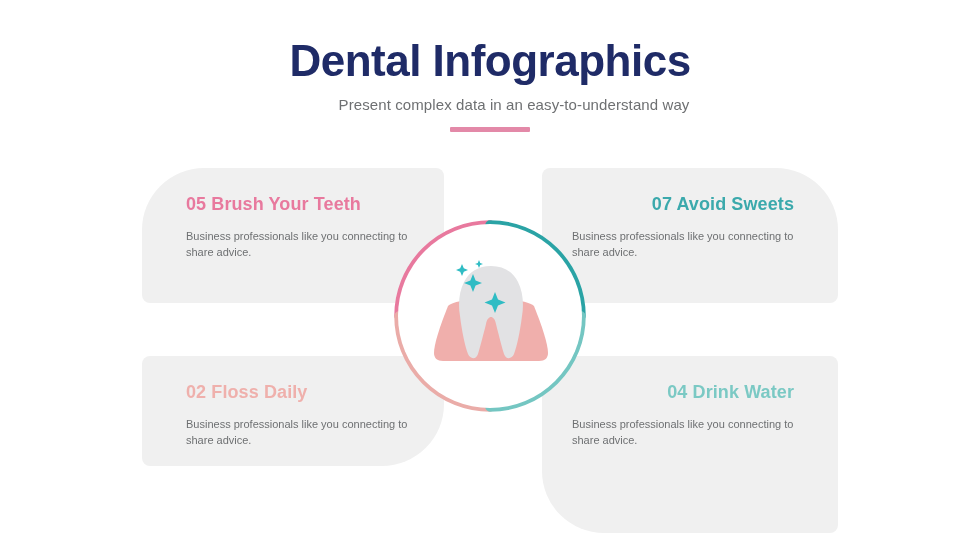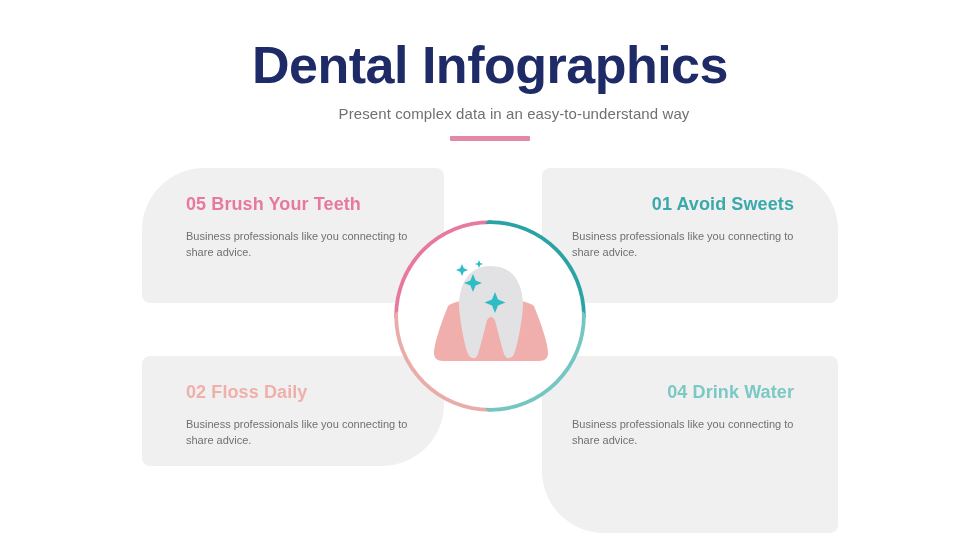--- a/index.html
+++ b/index.html
@@ -22,21 +22,21 @@
 
   
   .header {
     position: absolute;
     top: 38px;
     left: 0;
     width: 980px;
     text-align: center;
   }
   .title {
-    font-size: 52px;
+    font-size: 44px;
     font-weight: bold;
     letter-spacing: -0.5px;
     color: #1F2B67;
     line-height: 1.05;
     margin: 0;
   }
   .subtitle {
     font-size: 15px;
     color: #6E7072;
     margin: 12px 0 0 0;
@@ -151,21 +151,21 @@
     <p class="card-heading" style="color: rgb(232, 121, 158);">05 Brush Your Teeth</p>
     <p class="card-body">Business professionals like you connecting to share advice.</p>
   </div>
 
   <div class="card card-2" style="background: rgb(240, 240, 240);">
     <p class="card-heading" style="color: rgb(239, 176, 172);">02 Floss Daily</p>
     <p class="card-body">Business professionals like you connecting to share advice.</p>
   </div>
 
   <div class="card card-3" style="background: rgb(240, 240, 240);">
-    <p class="card-heading" style="color: rgb(59, 169, 172);">01 Avoid Sweets</p>
+    <p class="card-heading" style="color: rgb(59, 169, 172);">07 Avoid Sweets</p>
     <p class="card-body">Business professionals like you connecting to share advice.</p>
   </div>
 
   <div class="card card-4" style="background: rgb(240, 240, 240);">
     <p class="card-heading" style="color: rgb(123, 201, 196);">04 Drink Water</p>
     <p class="card-body">Business professionals like you connecting to share advice.</p>
   </div>
 
   <div class="center-wrap">
 

